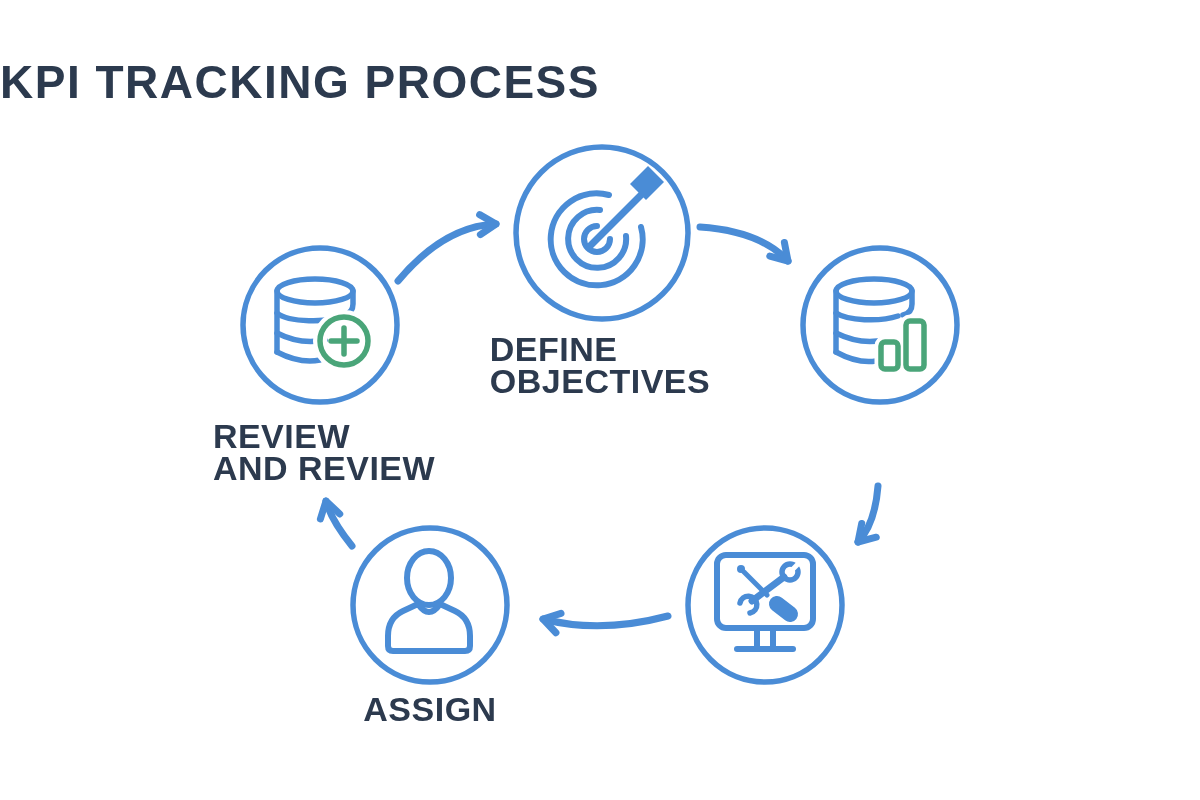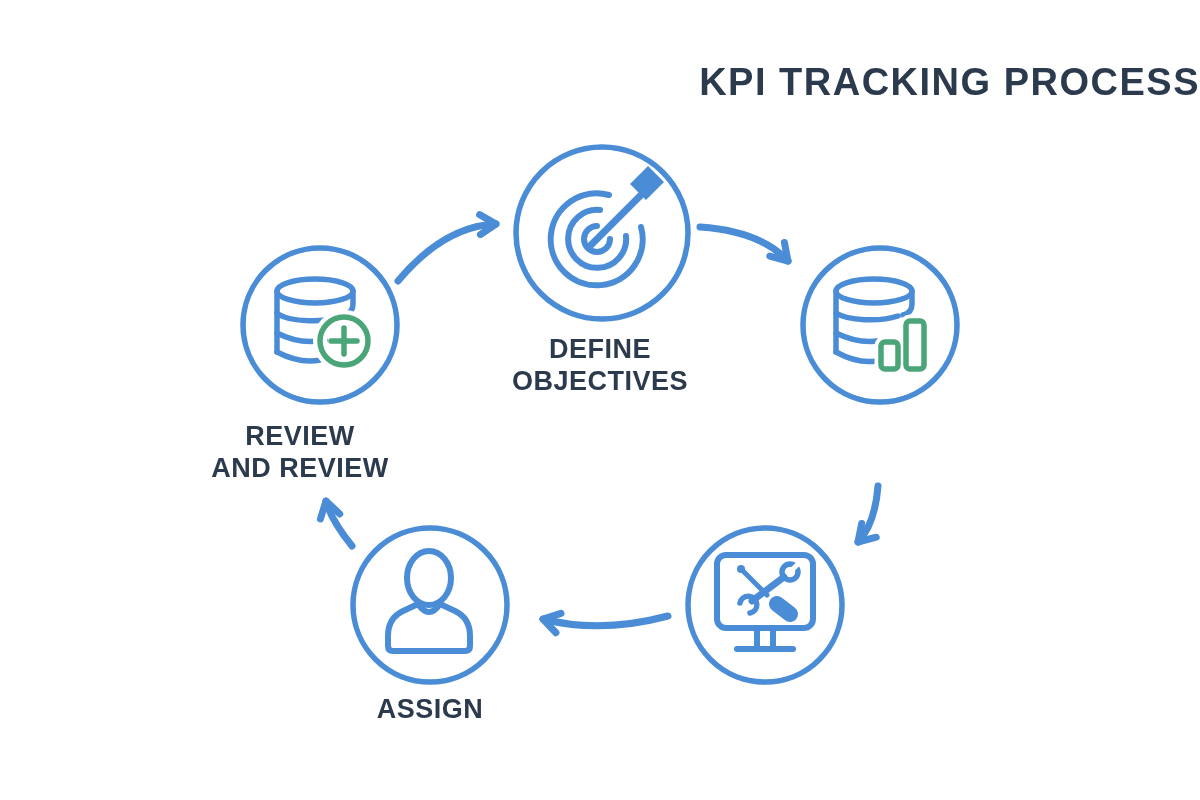--- a/index.html
+++ b/index.html
@@ -7,35 +7,35 @@
     --accent-green:#4aa579;
     --text-navy:#2c3a4e;
     --background:#ffffff;
   }
   html,body{margin:0;padding:0;background:#e9e9e9;}
   .canvas{
     position:relative;width:1200px;height:800px;background:var(--background);
     font-family:"Liberation Sans", sans-serif;overflow:hidden;margin:0 auto;
   }
   .title{
-    position:absolute;top:56px;left:0;width:100%;margin:0;text-align:right;
-    font-size:38px;line-height:52px;font-weight:bold;letter-spacing:1.5px;
+    position:absolute;top:56px;left:0;width:100%;margin:0;text-align:left;
+    font-size:46px;line-height:52px;font-weight:bold;letter-spacing:1.5px;
     color:var(--text-navy);
   }
   .diagram{position:absolute;left:0;top:0;width:1200px;height:800px;}
   .ring{fill:var(--background);stroke:var(--accent-blue);stroke-width:5.5;}
   .bs{stroke:var(--accent-blue);fill:none;stroke-linecap:round;stroke-linejoin:round;}
   .gs{stroke:var(--accent-green);fill:none;stroke-linecap:round;stroke-linejoin:round;}
   .ws{stroke:#fff;fill:none;stroke-linecap:round;}
   .bf{fill:var(--accent-blue);stroke:none;}
   .arrow{stroke:var(--accent-blue);fill:none;stroke-width:7;stroke-linecap:round;}
   .arrow-head{stroke:var(--accent-blue);fill:none;stroke-width:7;stroke-linecap:round;stroke-linejoin:round;}
   .step-label{
-    position:absolute;transform:translateX(-50%);text-align:center;
-    font-weight:bold;font-size:27px;line-height:32px;letter-spacing:0.5px;
+    position:absolute;transform:translateX(-50%);text-align:left;
+    font-weight:bold;font-size:34px;line-height:32px;letter-spacing:0.5px;
     color:var(--text-navy);white-space:nowrap;
   }
   .lbl-line{display:block;}
 </style>
 </head>
 <body>
 
 <div class="canvas">
 
   <h1 class="title">KPI TRACKING PROCESS</h1>
@@ -122,18 +122,18 @@
     </g>
   </svg>
 
   <div class="step-label" style="left:600px;top:333px">
     <span class="lbl-line">DEFINE</span>
     <span class="lbl-line">OBJECTIVES</span>
   </div>
   <div class="step-label" style="left:430px;top:693px">
     <span class="lbl-line">ASSIGN</span>
   </div>
-  <div class="step-label" style="left:300px;top:420px">
+  <div class="step-label" style="left:324px;top:420px">
     <span class="lbl-line">REVIEW</span>
     <span class="lbl-line">AND REVIEW</span>
   </div>
 
 </div>
 
 </body></html>

